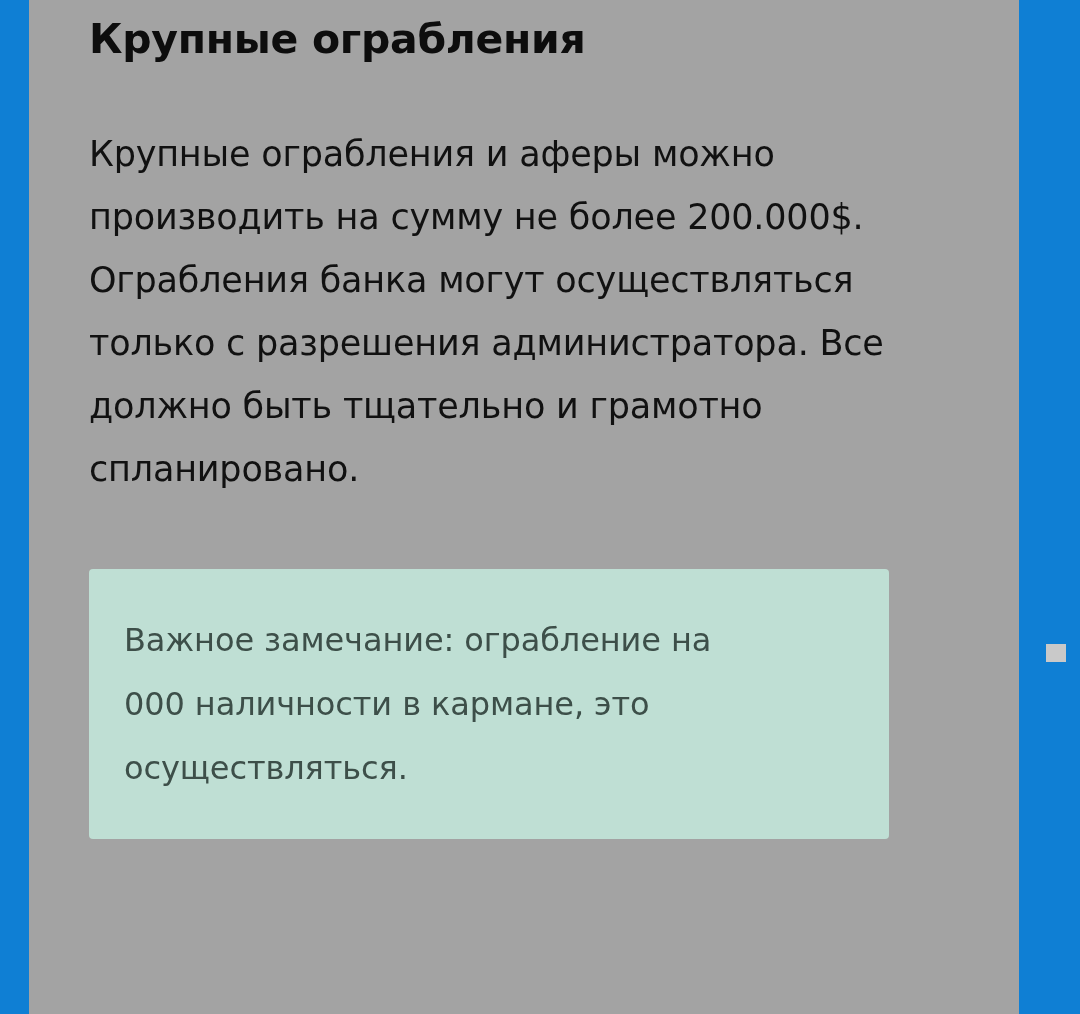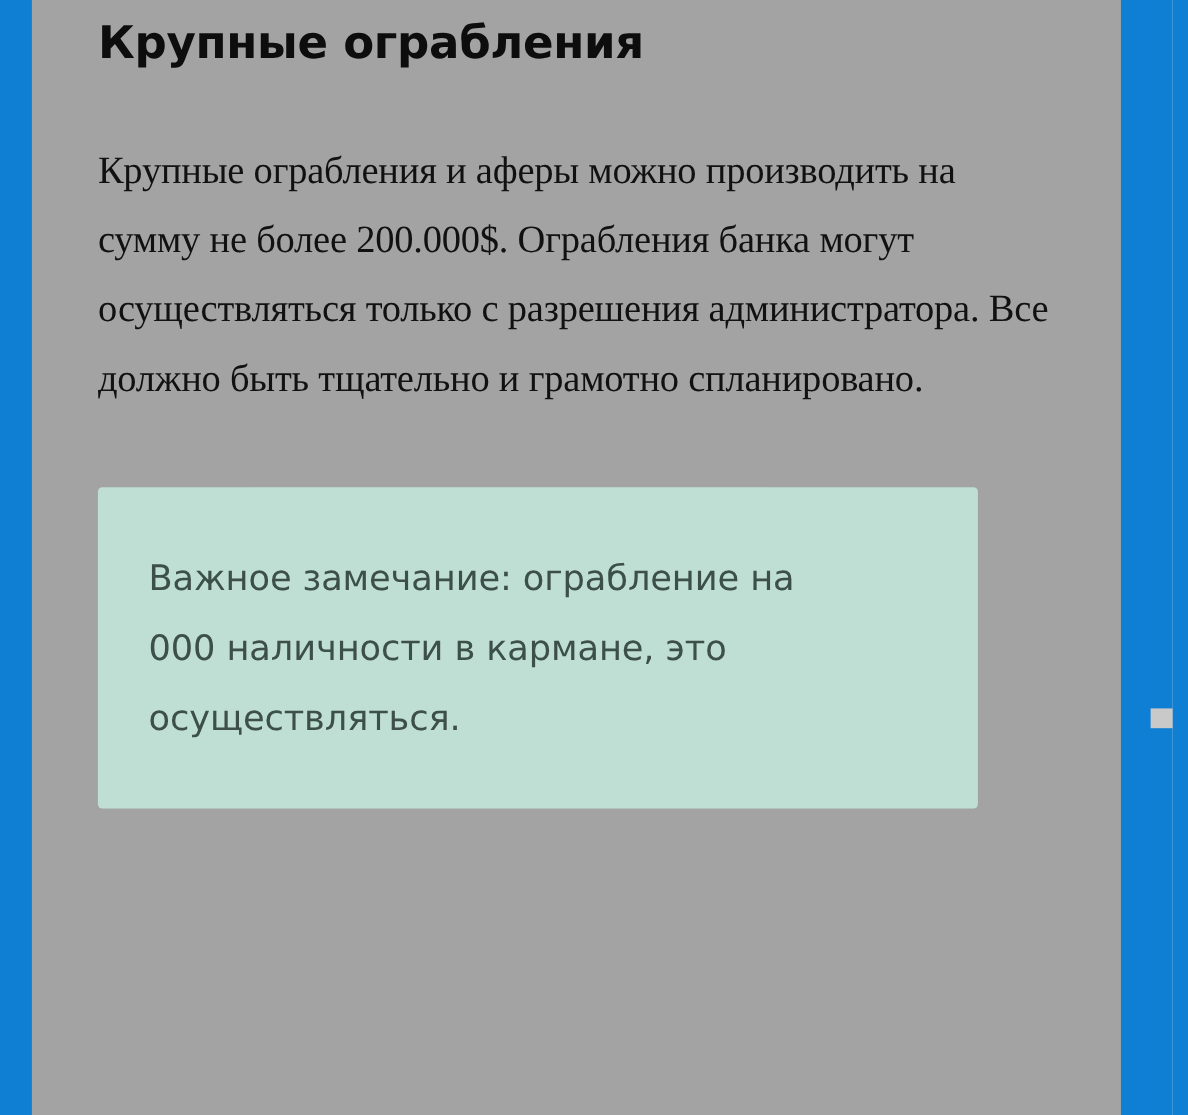--- a/index.html
+++ b/index.html
@@ -90,35 +90,34 @@
   }
 
   .body-text {
     margin: 0;
     padding-top: 58px;
     font-size: 35px;
     line-height: 63px;
     color: #111111;
     letter-spacing: -0.2px;
     max-width: 880px;
-    font-family: Liberation Serif, serif;
   }
 
   .note-box {
     margin-top: 68px;
     margin-left: 0;
     width: 800px;
     background: #bfdfd4;
     border-radius: 4px;
     box-sizing: border-box;
     padding: 34px 30px 34px 30px;
   }
 
   .note-text {
-    margin: 16px;
+    margin: 5px;
     font-size: 32px;
     line-height: 64px;
     color: #3d4f49;
     letter-spacing: -0.1px;
   }
   .note-text .nb {
     display: block;
   }
 </style>
 </head>

